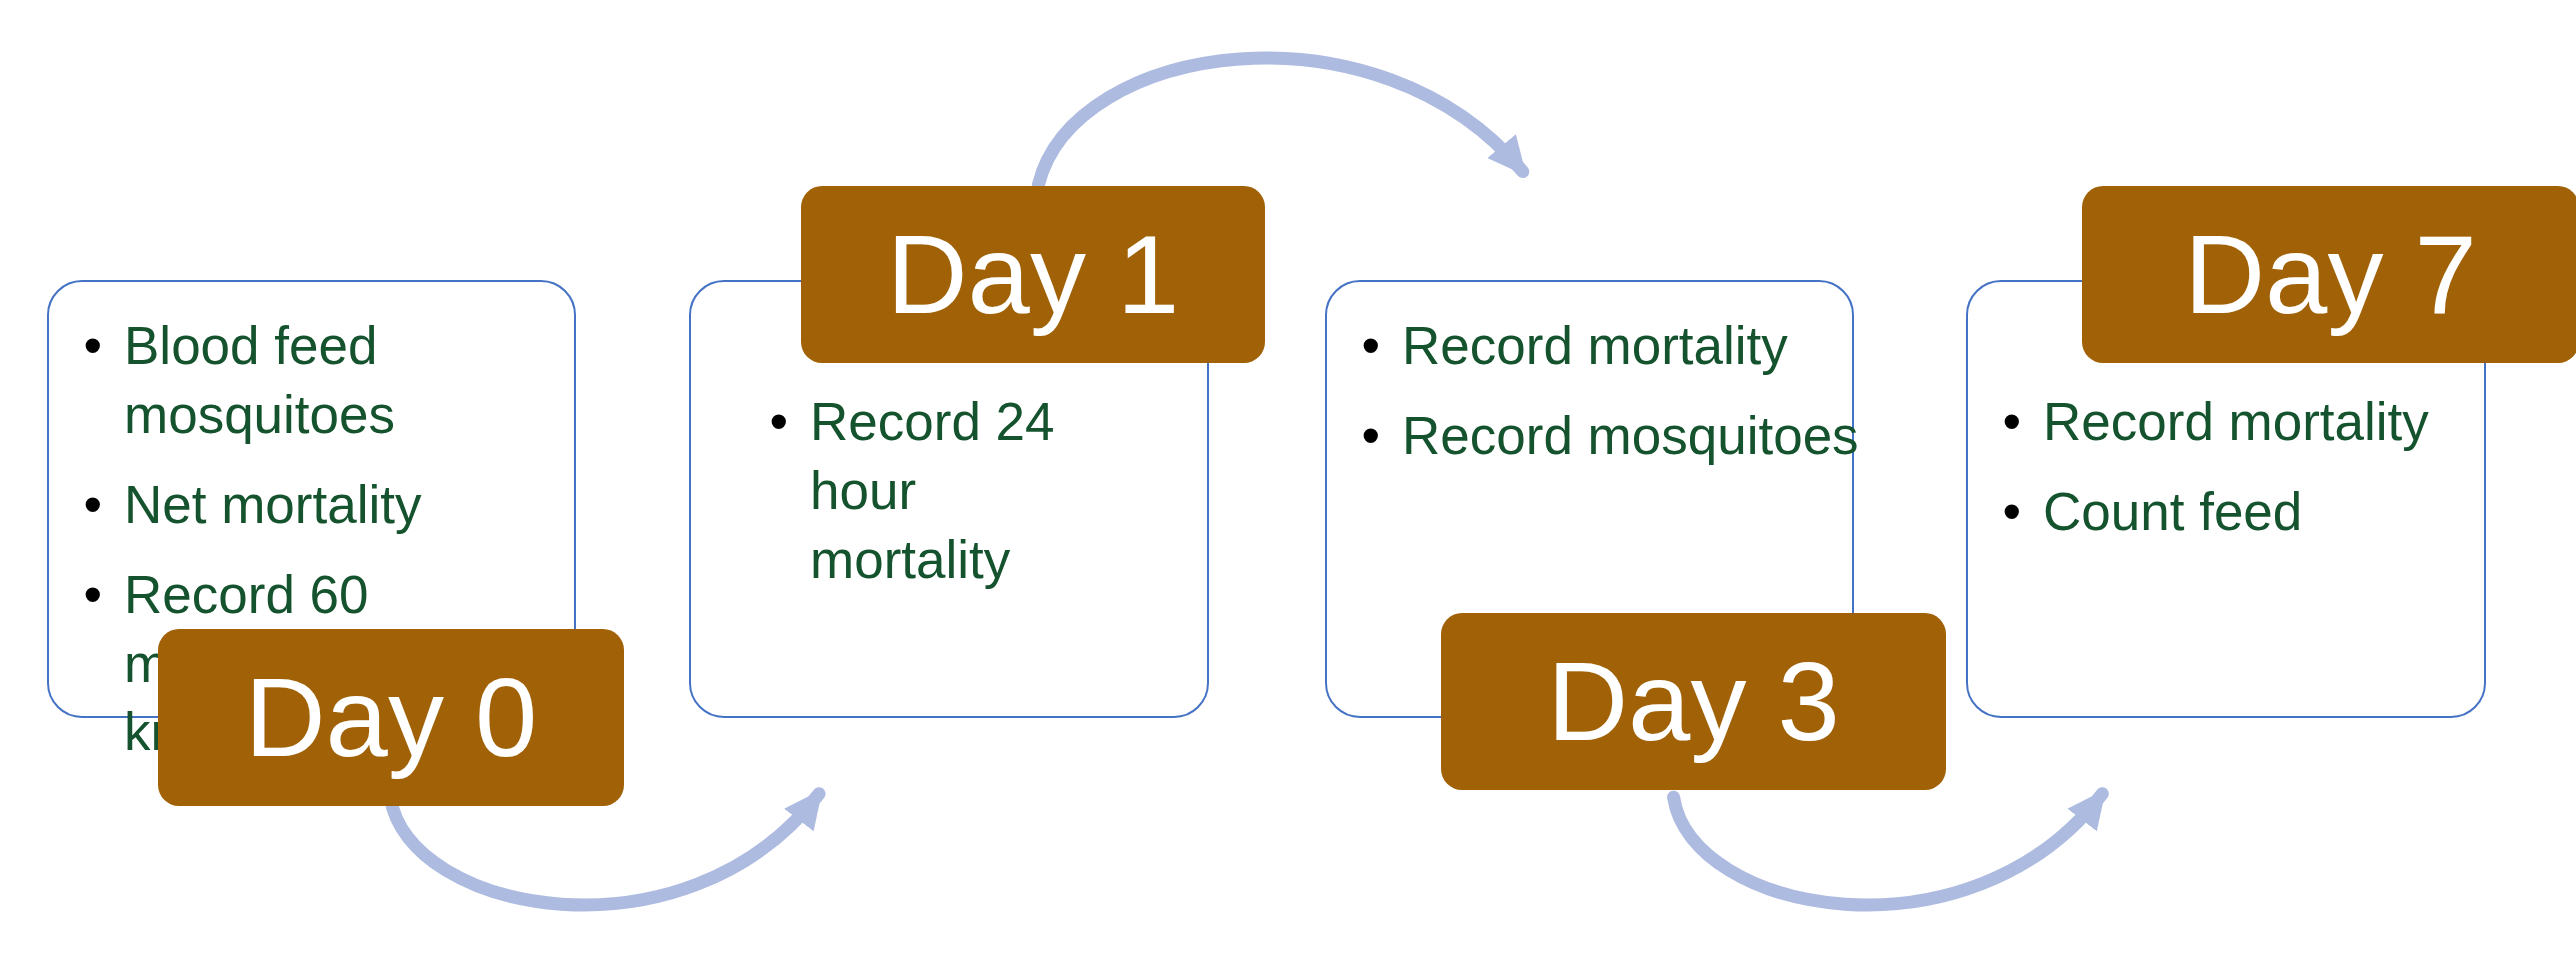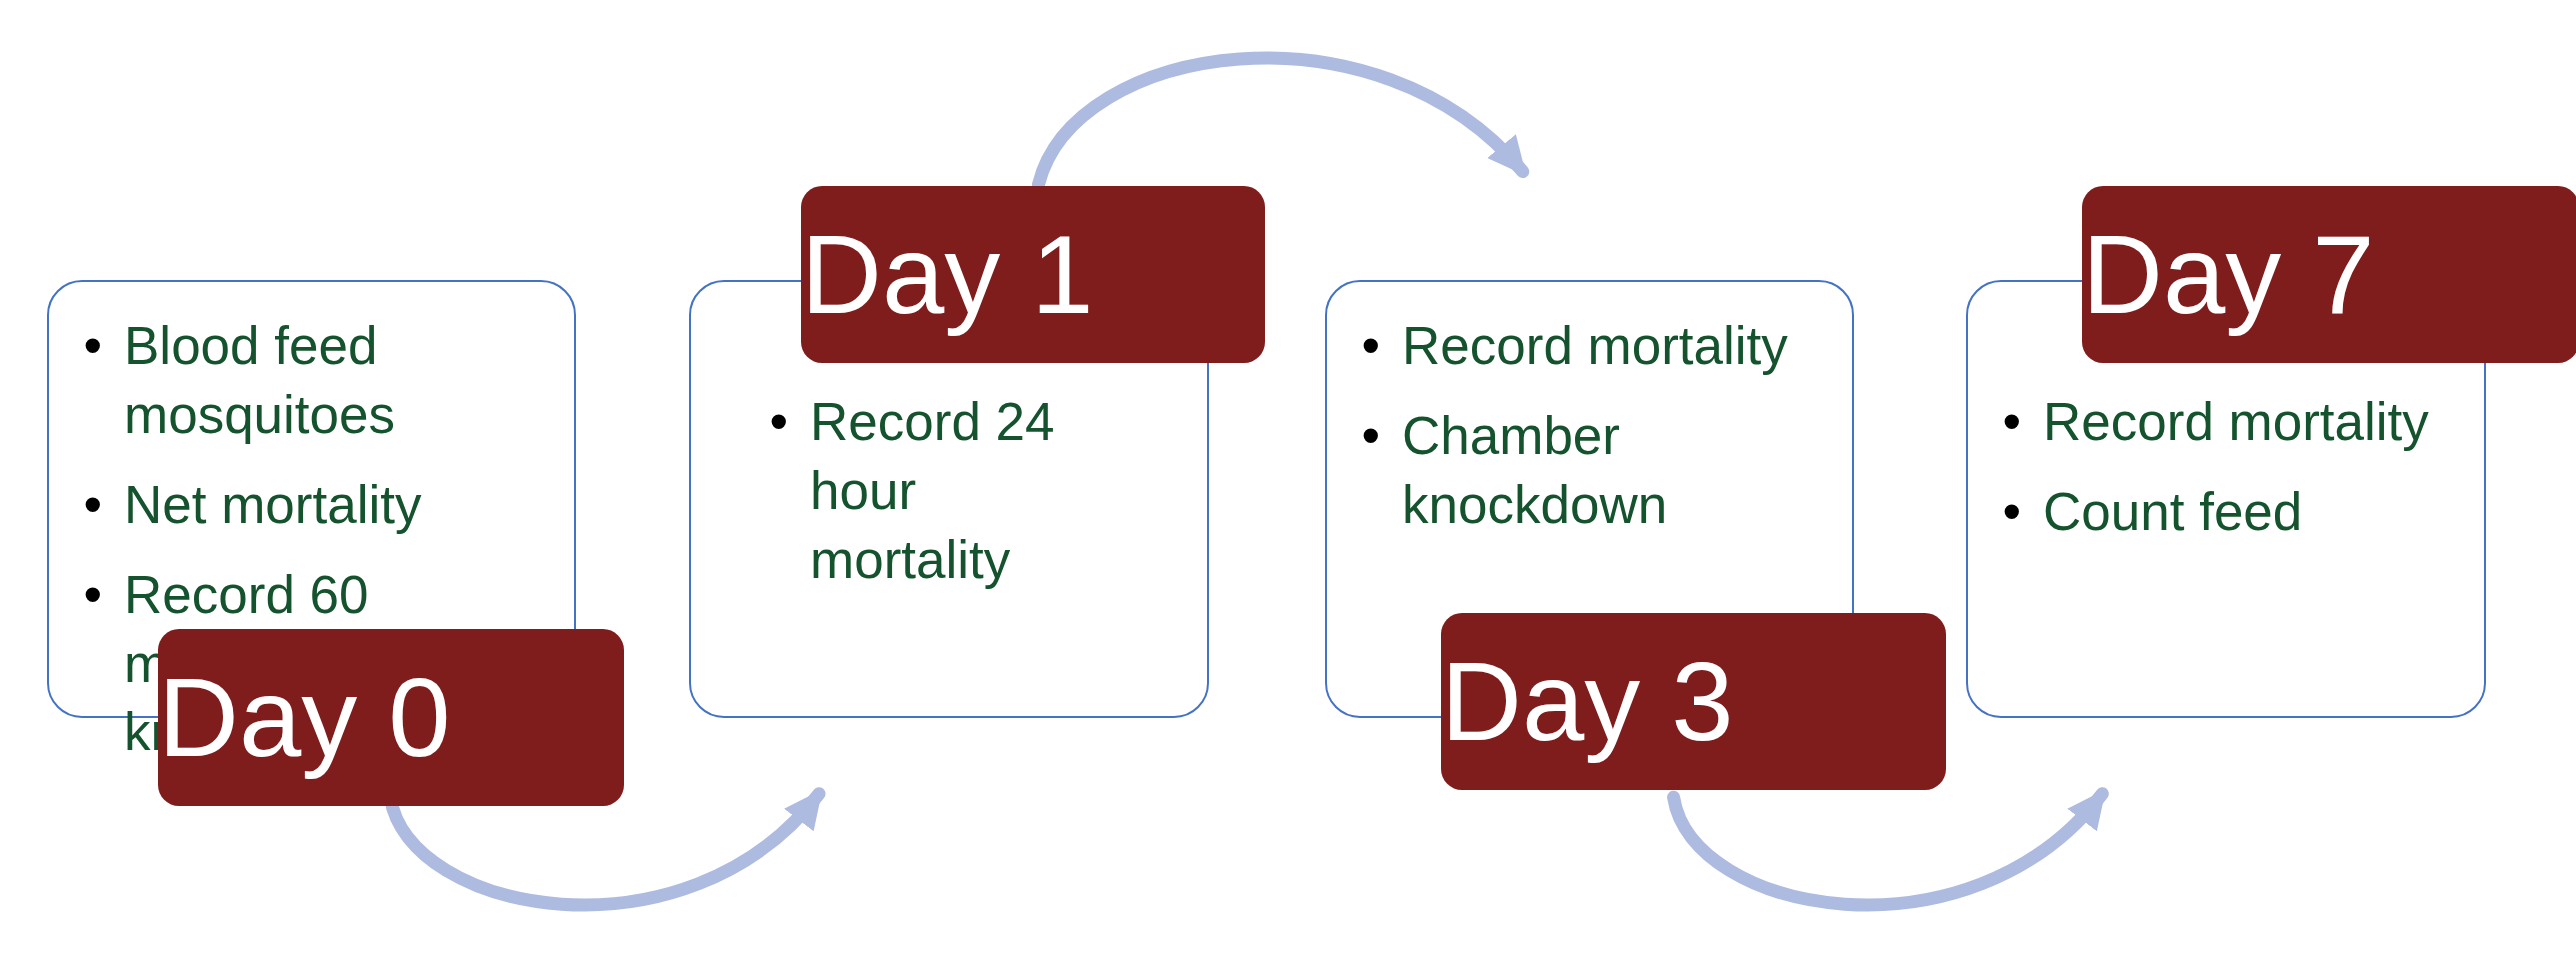--- a/index.html
+++ b/index.html
@@ -10,22 +10,22 @@
   .svg-layer{position:absolute;left:0;top:0;width:2576px;height:960px;z-index:1;}
   .card{
     position:absolute;top:280px;height:438px;box-sizing:border-box;
     background:#ffffff;border:2.4px solid #4472C4;border-radius:35px;z-index:2;
   }
   .card-0{left:47px;width:529px;}
   .card-1{left:689px;width:520px;padding-left:44px;}
   .card-2{left:1325px;width:529px;}
   .card-3{left:1966px;width:520px;}
   .header{
-    position:absolute;height:177px;background:#7f1d1d;border-radius:21px;z-index:3;
-    display:flex;align-items:center;justify-content:flex-start;
+    position:absolute;height:177px;background:#a16207;border-radius:21px;z-index:3;
+    display:flex;align-items:center;justify-content:center;
   }
   .header span{
     color:#ffffff;font-size:112px;line-height:1;white-space:nowrap;
   }
   .header-0{left:158px;top:629px;width:466px;}
   .header-1{left:801px;top:186px;width:464px;}
   .header-2{left:1441px;top:613px;width:505px;}
   .header-3{left:2082px;top:186px;width:497px;}
   .card ul{
     list-style:none;padding:0;color:#14532d;font-size:53px;line-height:1.3;
@@ -63,21 +63,21 @@
       </ul>
   </div>
   <div class="card card-1">
     <ul>
         <li>Record 24 hour mortality</li>
       </ul>
   </div>
   <div class="card card-2">
     <ul>
         <li>Record mortality</li>
-        <li>Chamber knockdown</li>
+        <li>Record mosquitoes</li>
       </ul>
   </div>
   <div class="card card-3">
     <ul>
         <li>Record mortality</li>
         <li>Count feed</li>
       </ul>
   </div>
 
   <div class="header header-0">

